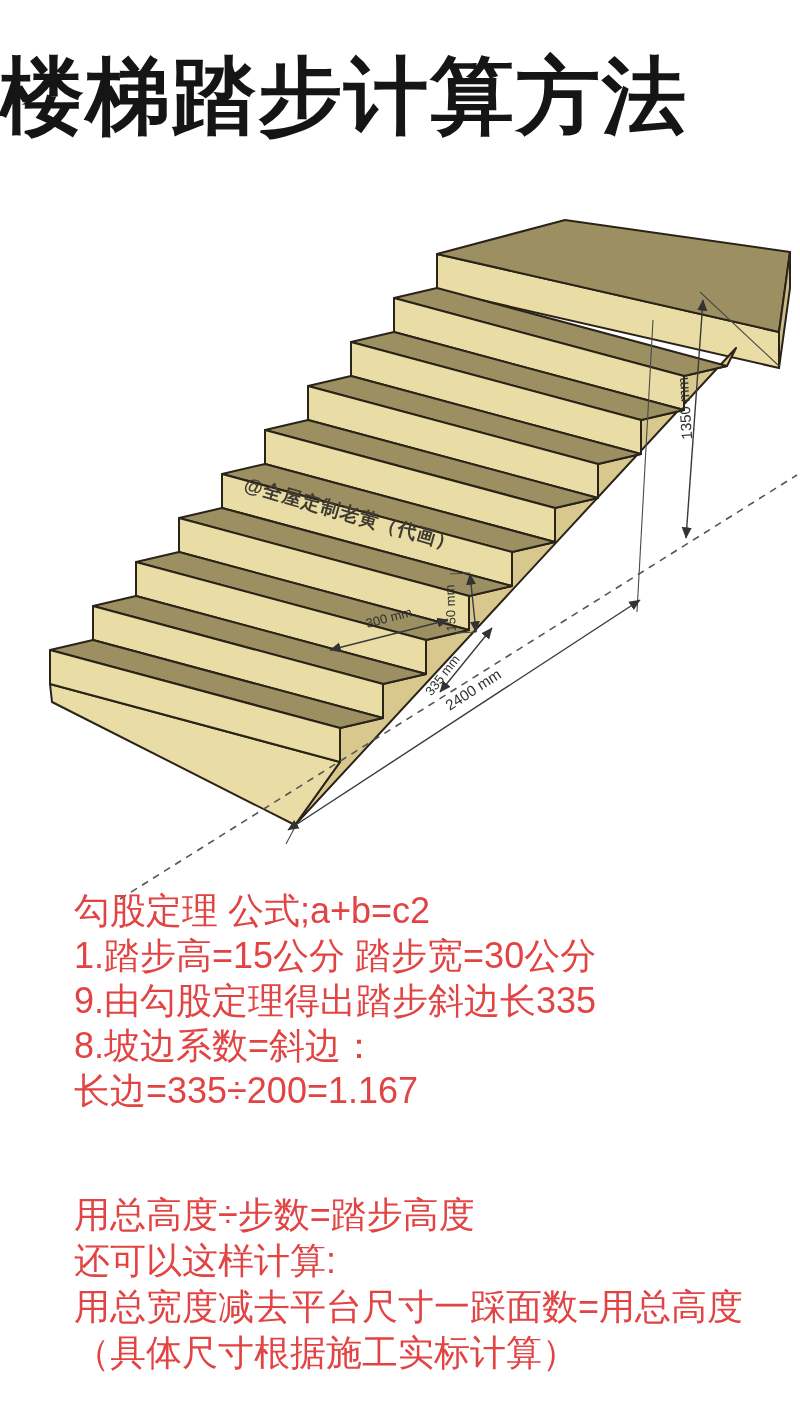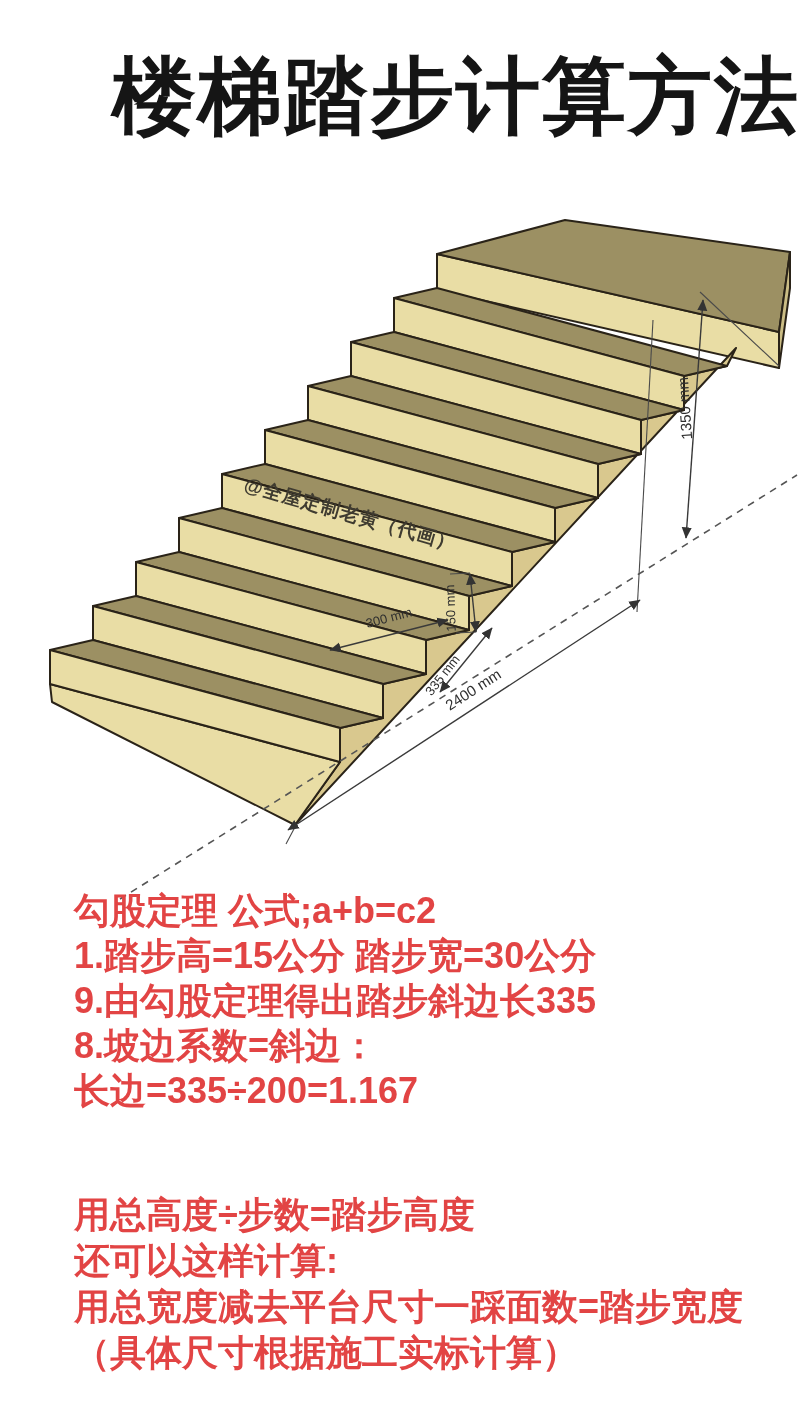--- a/index.html
+++ b/index.html
@@ -9,40 +9,40 @@
     height:1426px;
     background:#ffffff;
     overflow:hidden;
     font-family:"Liberation Sans","DejaVu Sans",sans-serif;
   }
   .page-title{
     position:absolute;
     top:40px;
     left:0;
     width:800px;
-    text-align:right;
+    text-align:left;
     font-size:84px;
     font-weight:900;
     letter-spacing:2px;
     color:#151515;
     white-space:nowrap;
   }
   .stairs-wrap{
     position:absolute;
     top:180px;
     left:0;
     width:800px;
     height:720px;
   }
   .formula-block{
     position:absolute;
     left:74px;
     width:700px;
     color:#e24444;
-    font-weight:700;
+    font-weight:400;
     font-size:36px;
     line-height:45px;
     white-space:nowrap;
   }
   .block-1{top:888px;}
   .block-2{top:1192px;line-height:46px;}
   .dim-label{
     fill:#2f2f2f;
     font-family:"Liberation Sans","DejaVu Sans",sans-serif;
   }
@@ -140,17 +140,17 @@
     <div>勾股定理 公式;a+b=c2</div>
     <div>1.踏步高=15公分 踏步宽=30公分</div>
     <div>9.由勾股定理得出踏步斜边长335</div>
     <div>8.坡边系数=斜边：</div>
     <div>长边=335÷200=1.167</div>
   </div>
 
   <div class="formula-block block-2">
     <div>用总高度÷步数=踏步高度</div>
     <div>还可以这样计算:</div>
-    <div>用总宽度减去平台尺寸一踩面数=踏步宽度</div>
+    <div>用总宽度减去平台尺寸一踩面数=用总高度</div>
     <div>（具体尺寸根据施工实标计算）</div>
   </div>
 
 </div>
 
 </body></html>

